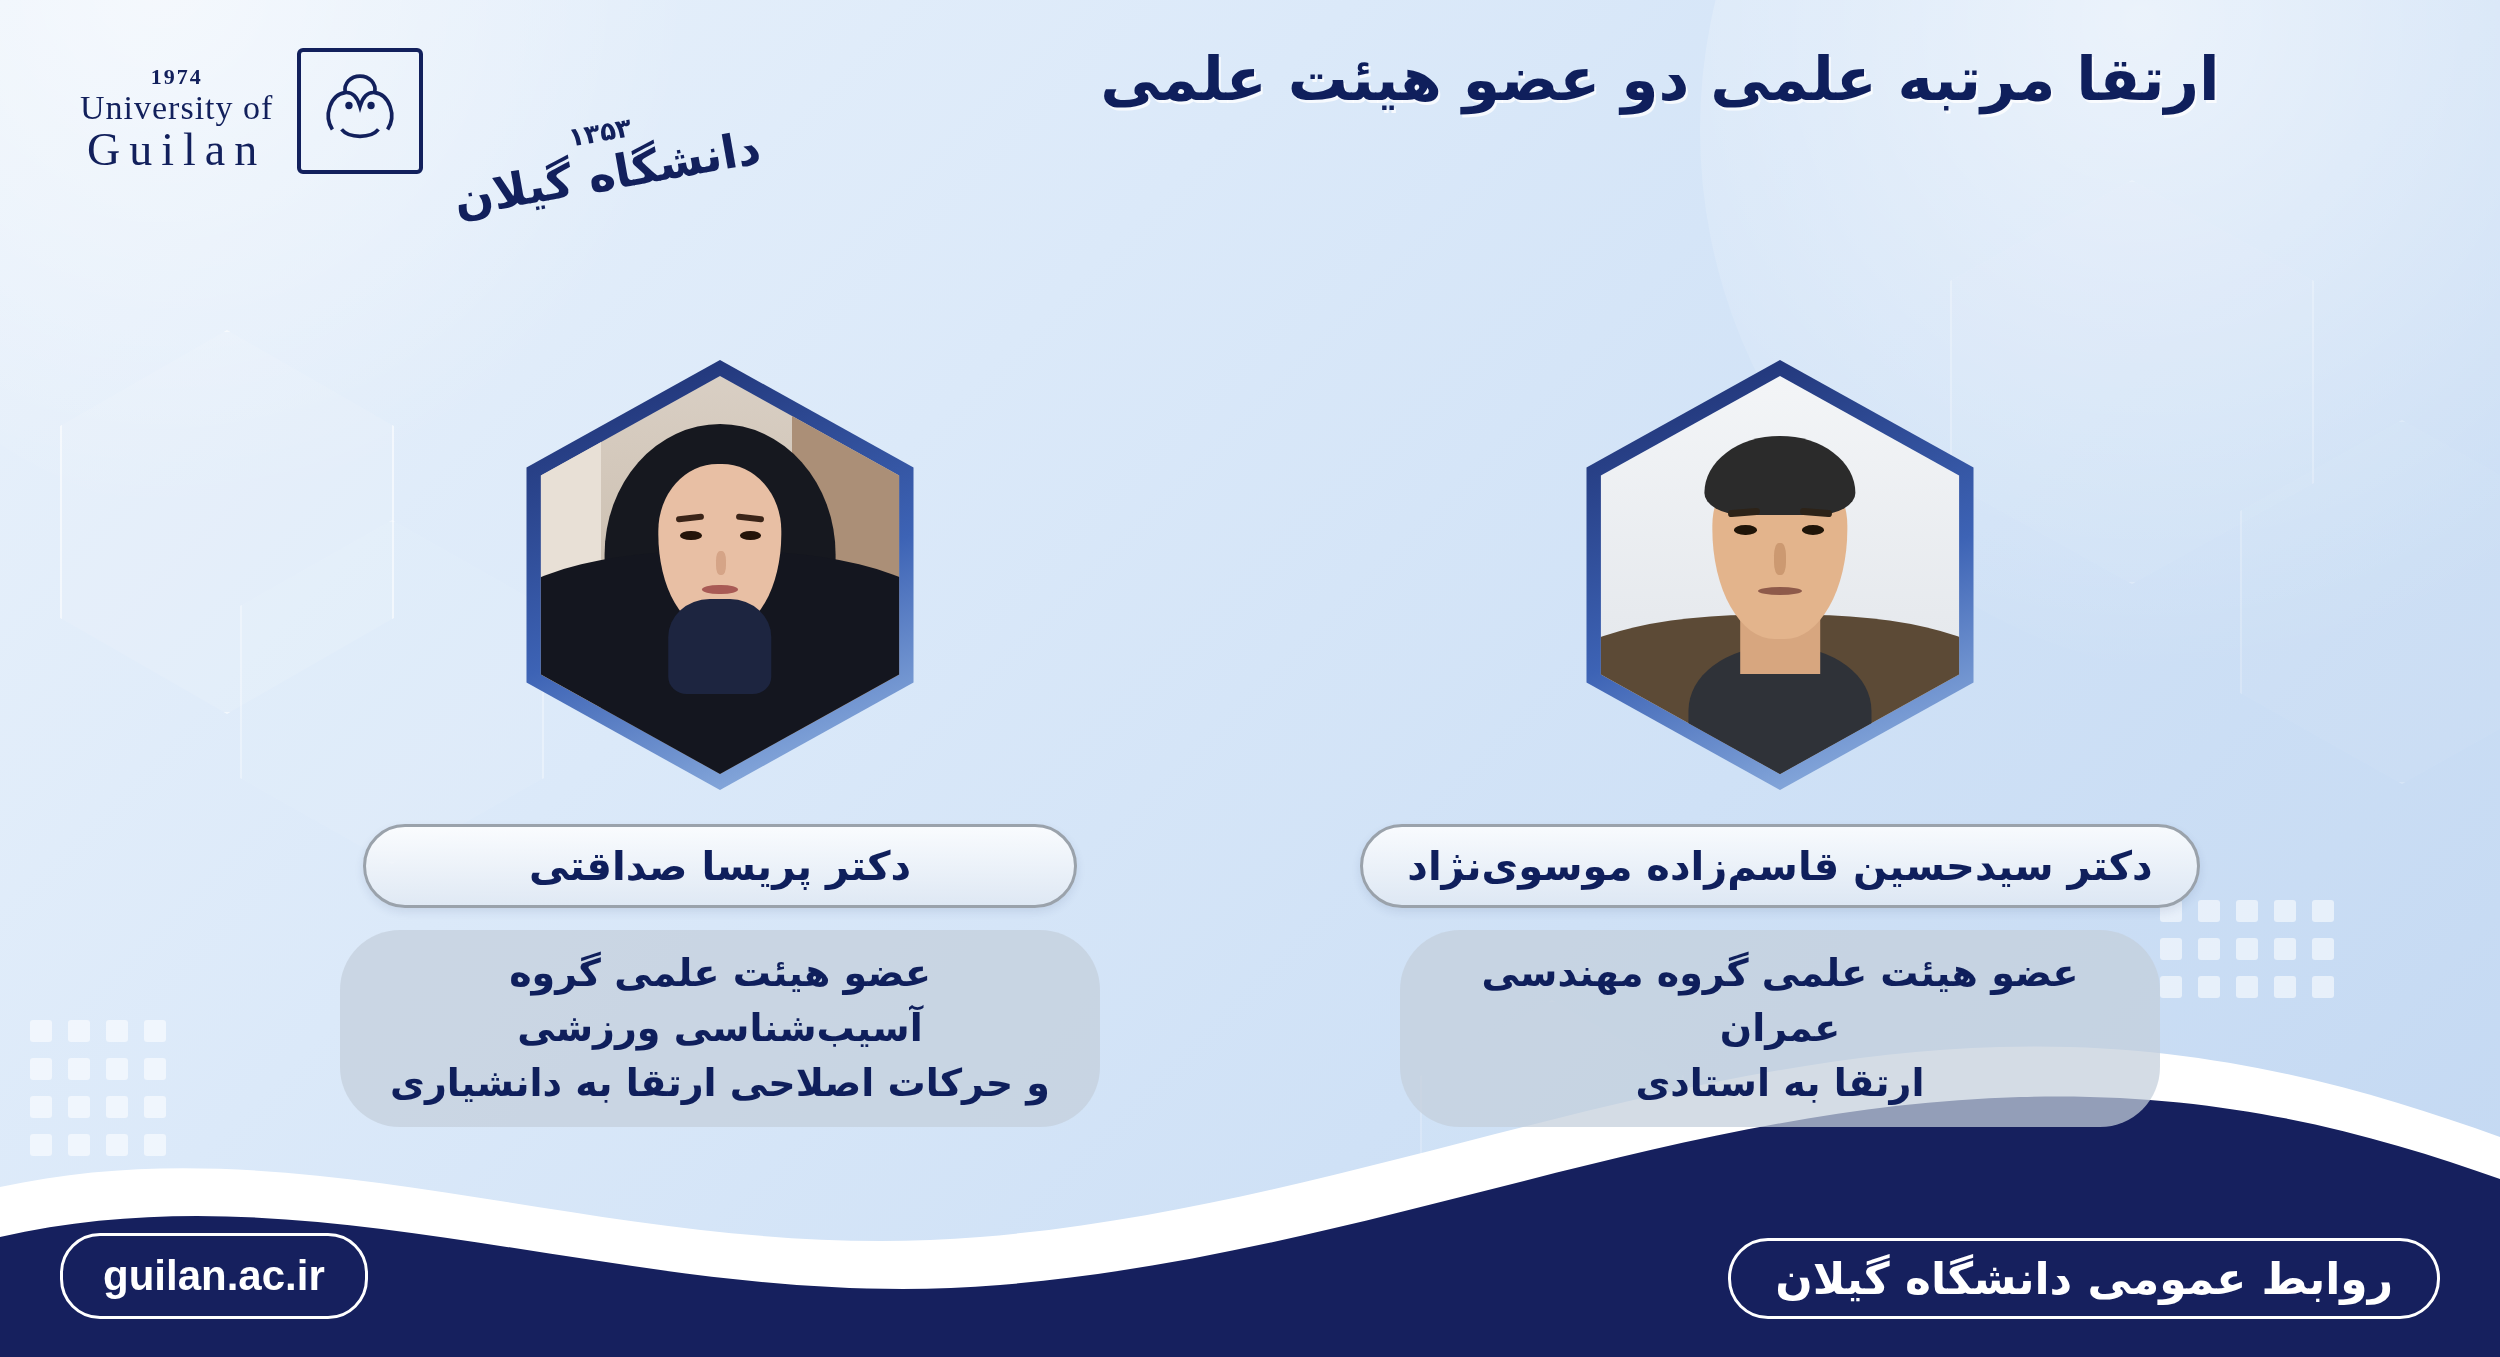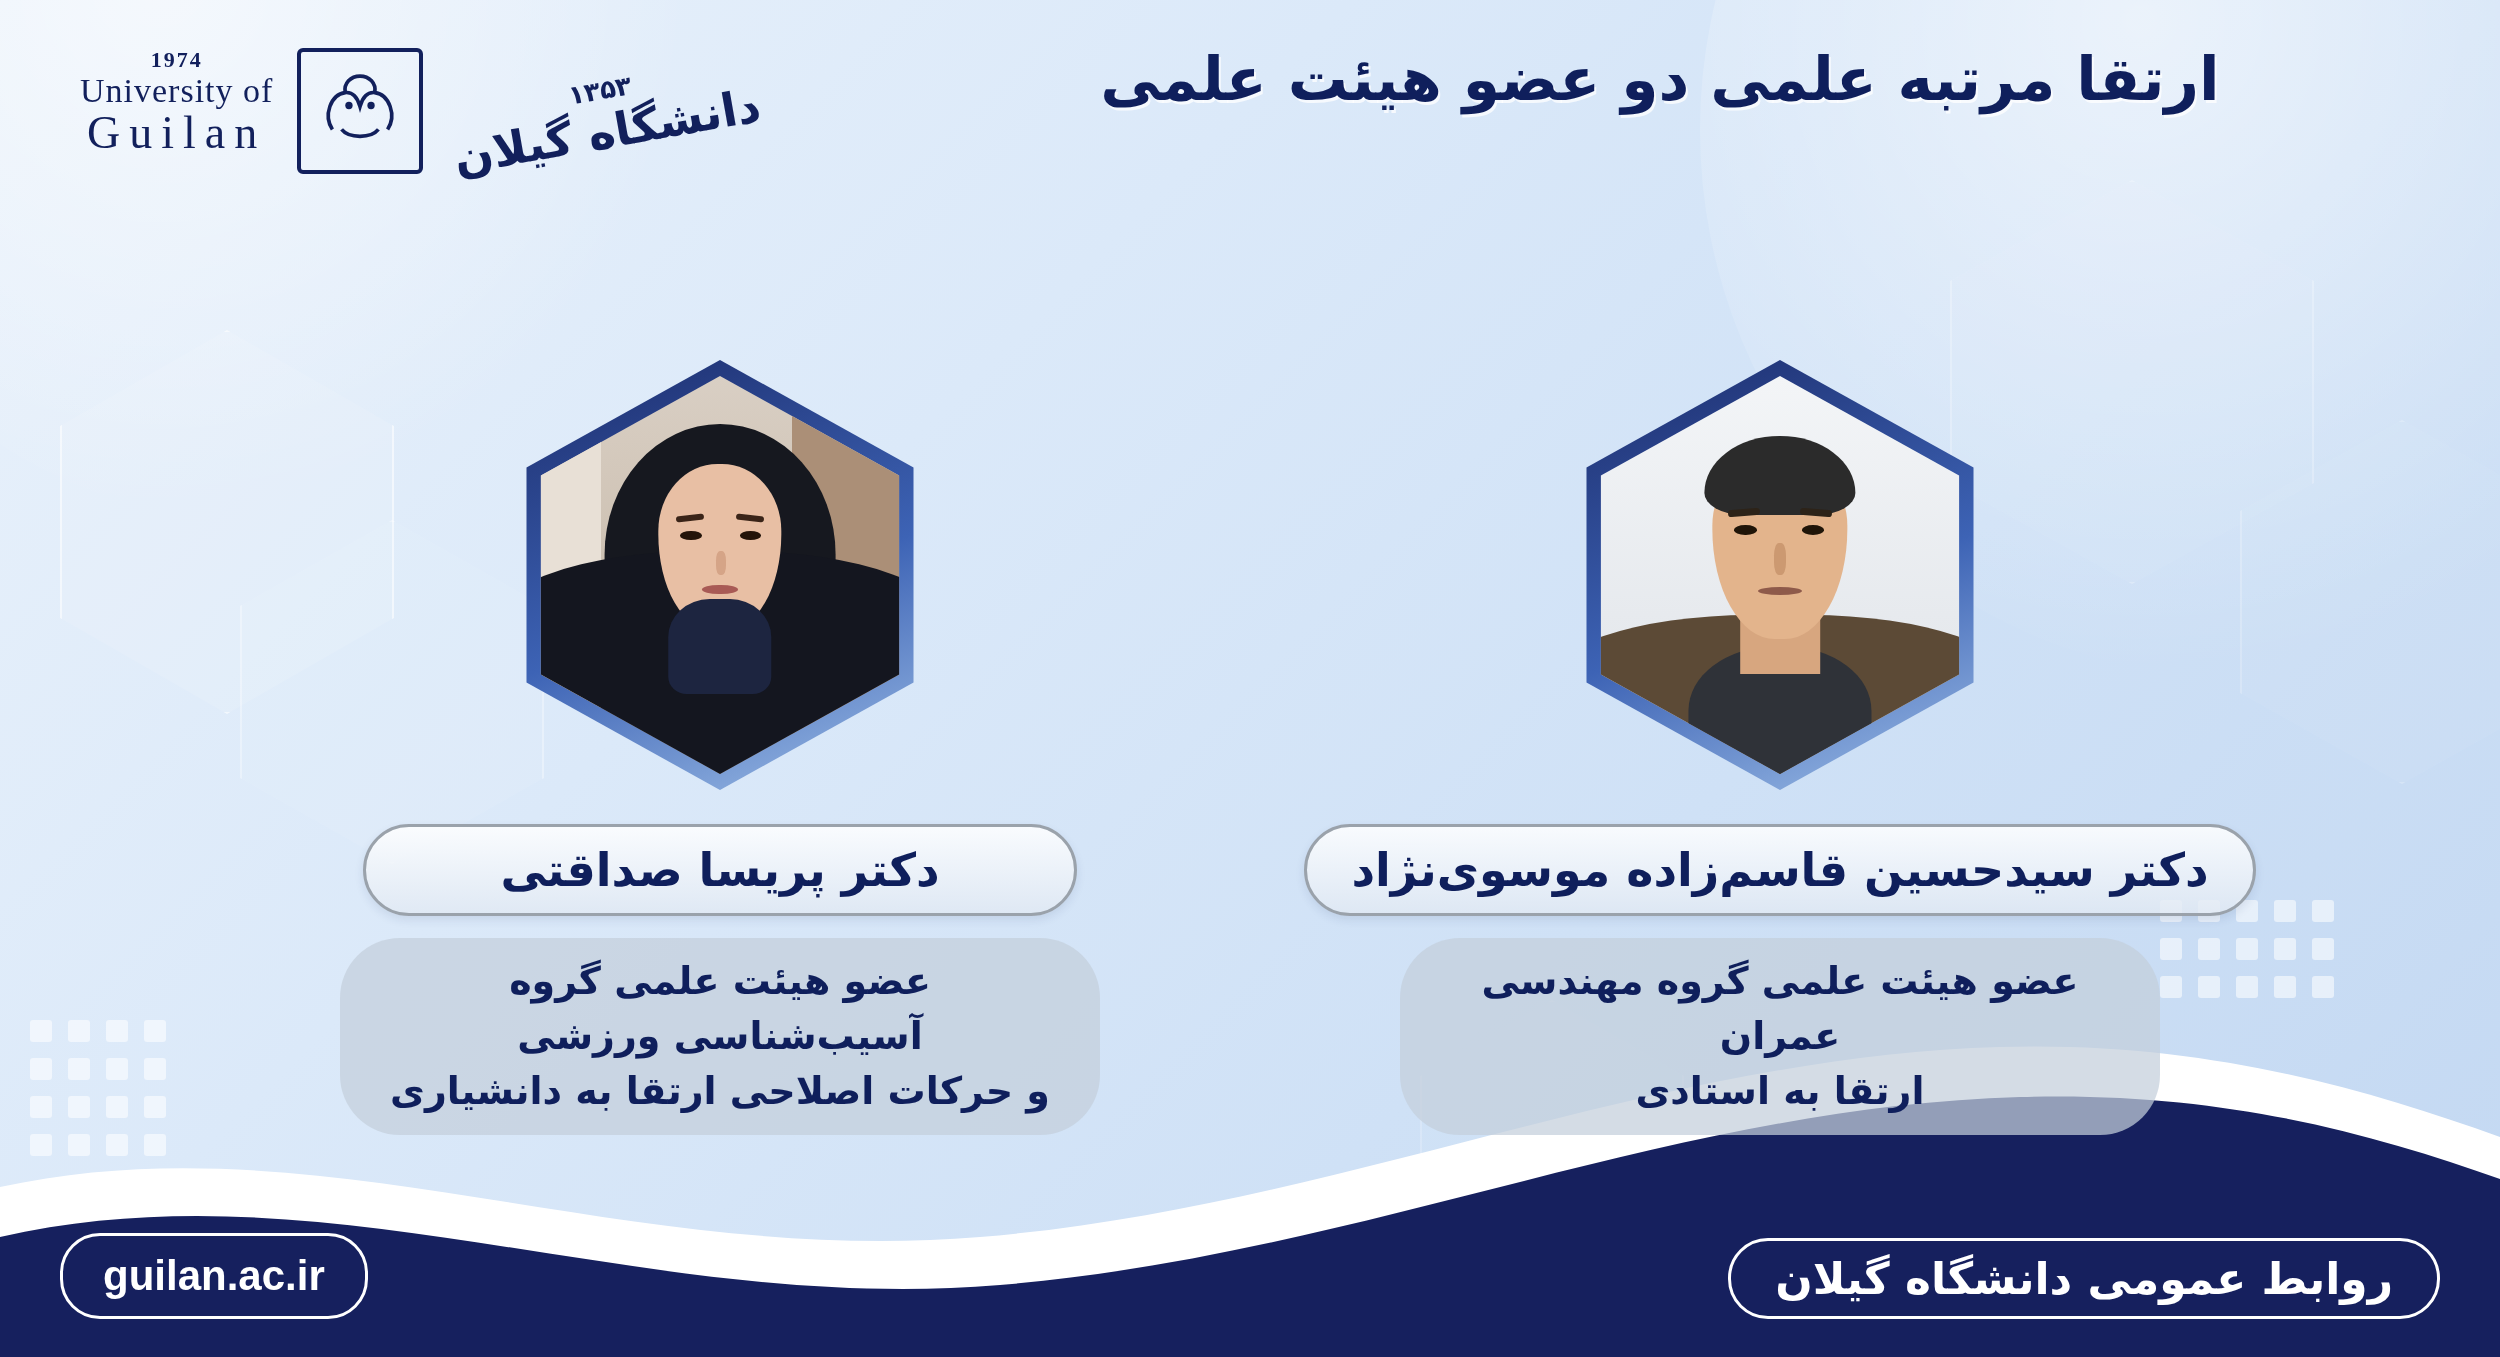--- a/index.html
+++ b/index.html
@@ -70,21 +70,21 @@
     width: 2500px;
     height: 420px;
   }
 
   
   .logo-block {
     position: absolute;
     top: 48px;
     left: 80px;
     display: flex;
-    align-items: flex-start;
+    align-items: flex-end;
     gap: 24px;
     direction: ltr;
   }
   .logo-en {
     text-align: center;
     color: #12205c;
     line-height: 1.05;
     font-family: "Liberation Serif", serif;
   }
   .logo-en .year {
@@ -264,21 +264,21 @@
   .p2 .mouth { position:absolute; left:44.5%; top:53%; width:11%; height:2%; background:#8e5a4a; border-radius:50%; }
 
   .name-pill {
     margin-top: 34px;
     min-width: 620px;
     padding: 16px 44px;
     border: 3px solid #9aa2ab;
     border-radius: 60px;
     background: linear-gradient(180deg, rgba(255,255,255,.85), rgba(225,233,243,.8));
     color: #0f1f5c;
-    font-size: 46px;
+    font-size: 40px;
     font-weight: bold;
     text-align: center;
     white-space: nowrap;
     box-shadow: 0 4px 10px rgba(30,50,100,.10);
   }
   .role-pill {
     margin-top: 22px;
     min-width: 620px;
     padding: 16px 44px;
     border-radius: 60px;

